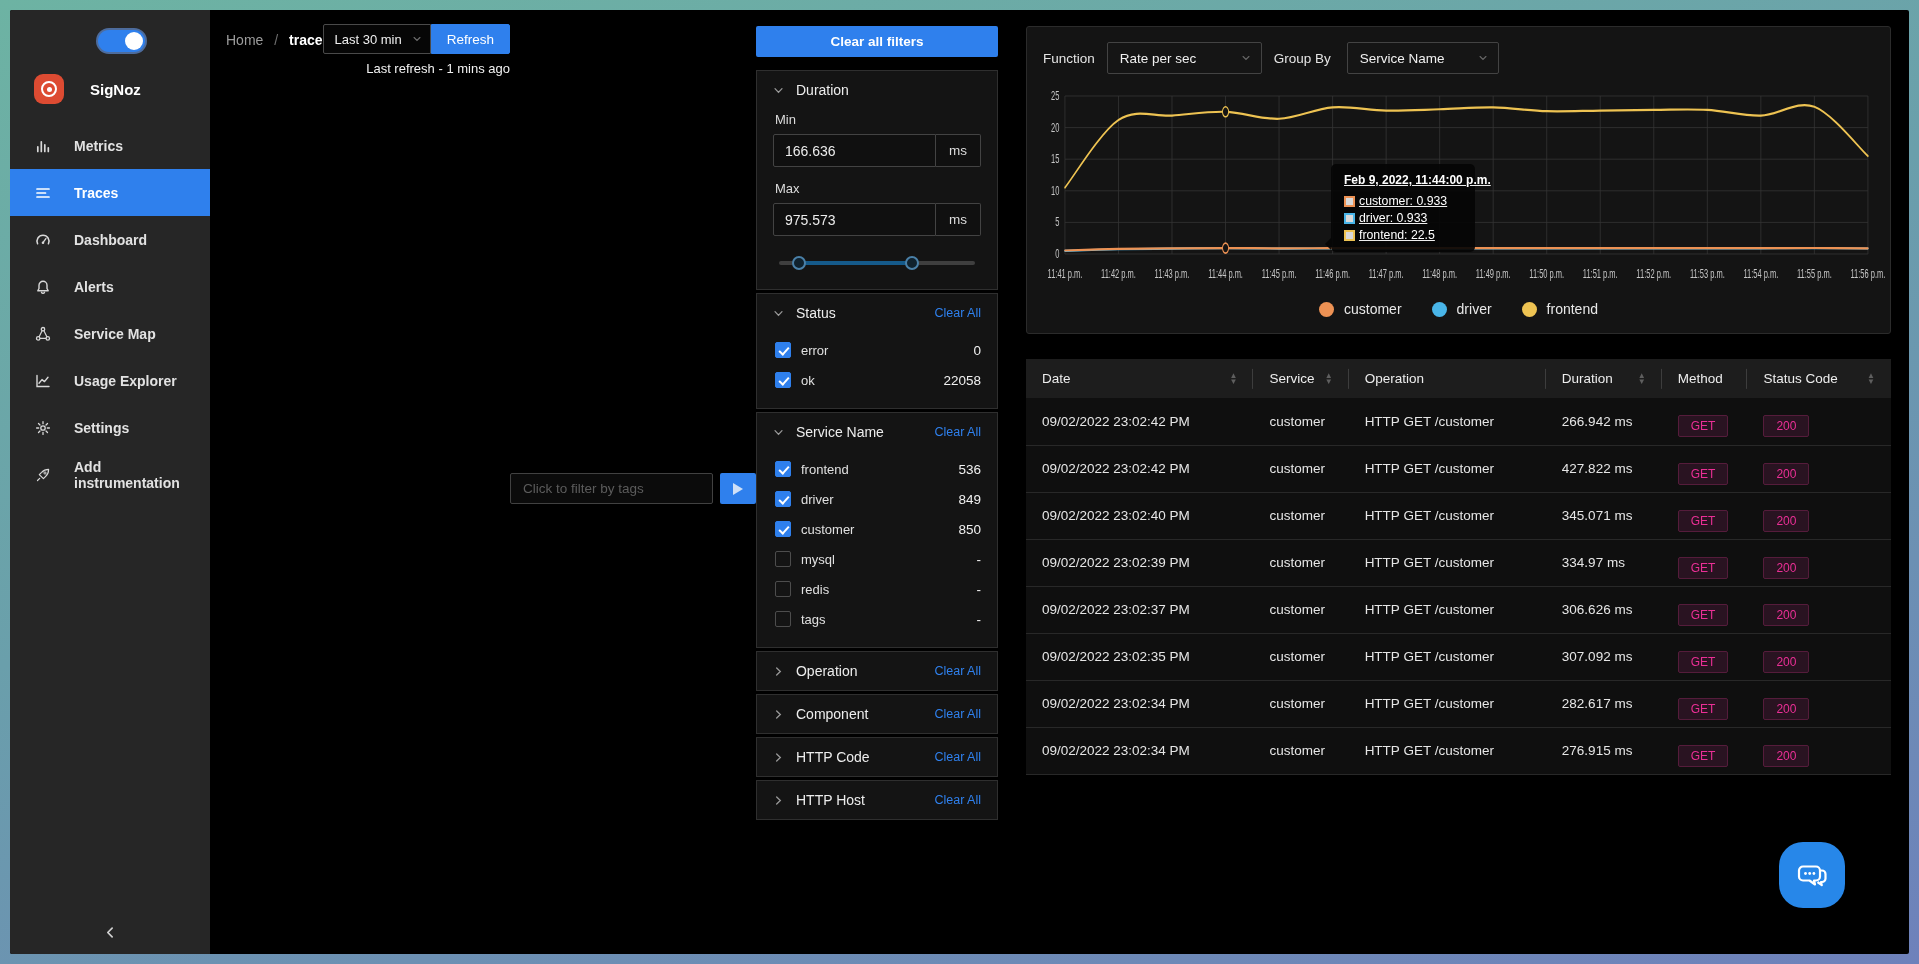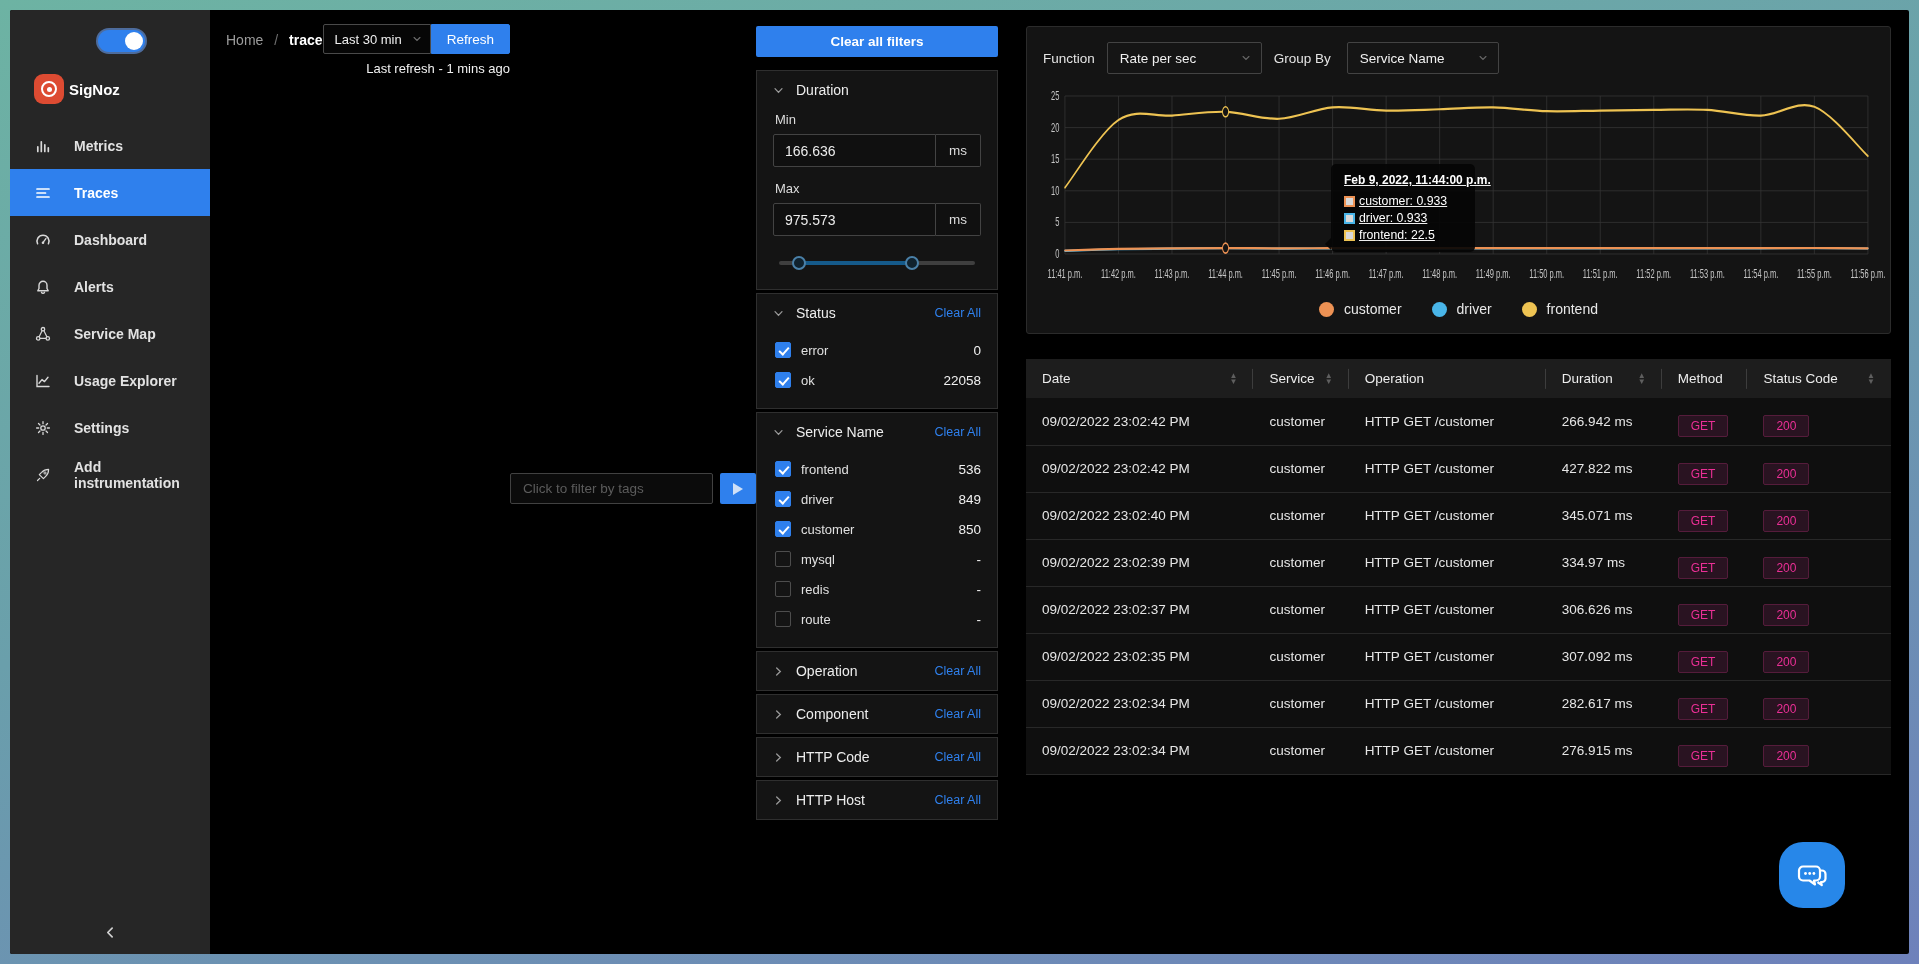--- a/index.html
+++ b/index.html
@@ -13,21 +13,21 @@
     width:100%; height:100%; background:#000; border-radius:2px;
     display:flex; overflow:hidden; position:relative; color:#eee;
   }
 
   
   .sidebar { width:200px; flex:none; background:#262626; display:flex; flex-direction:column; }
   .toggle-row { padding:20px 0 4px 88px; }
   .toggle { width:47px; height:22px; border-radius:11px; background:#2f80ed; position:relative;
             box-shadow:0 0 0 2px rgba(110,165,255,.55); cursor:pointer; }
   .toggle .knob { position:absolute; top:2px; right:2px; width:18px; height:18px; border-radius:50%; background:#fff; }
-  .brand-row { display:flex; align-items:center; gap:5px; padding:18px 0 10px 24px; }
+  .brand-row { display:flex; align-items:center; gap:26px; padding:18px 0 10px 24px; }
   .logo { width:30px; height:30px; border-radius:9px; background:#dd4b32; position:relative; flex:none; }
   .logo .eye { position:absolute; inset:7px; border:2.4px solid #fff; border-radius:50%; }
   .logo .pupil { position:absolute; width:5px; height:5px; background:#fff; border-radius:50%; top:13px; left:13px; }
   .brand-name { font-size:15px; font-weight:bold; color:#fff; }
   .menu { margin-top:8px; }
   .menu-item { height:47px; display:flex; align-items:center; gap:23px; padding-left:25px;
                color:#e2e2e2; font-size:14px; font-weight:600; cursor:pointer; }
   .menu-item .mi-icon { width:16px; height:16px; flex:none; color:#d8d8d8; }
   .menu-item .mi-icon svg { width:16px; height:16px; display:block; }
   .menu-item.active { background:#2f80ed; color:#fff; }
@@ -359,21 +359,21 @@
                   <span class="fs-item-label">mysql</span>
                   <span class="fs-item-count">-</span>
                 </div>
                 <div class="fs-item">
                   <span class="cbx"></span>
                   <span class="fs-item-label">redis</span>
                   <span class="fs-item-count">-</span>
                 </div>
                 <div class="fs-item">
                   <span class="cbx"></span>
-                  <span class="fs-item-label">route</span>
+                  <span class="fs-item-label">tags</span>
                   <span class="fs-item-count">-</span>
                 </div>
               </div>
             </div>
             <div class="filter-section">
               <div class="fs-head">
                 <span class="fs-chev">
                   <svg viewBox="0 0 12 12">
                     <path d="M4 2.2L8 6l-4 3.8" fill="none" stroke="currentColor" stroke-width="1.4" stroke-linecap="round"></path>
                   </svg>

